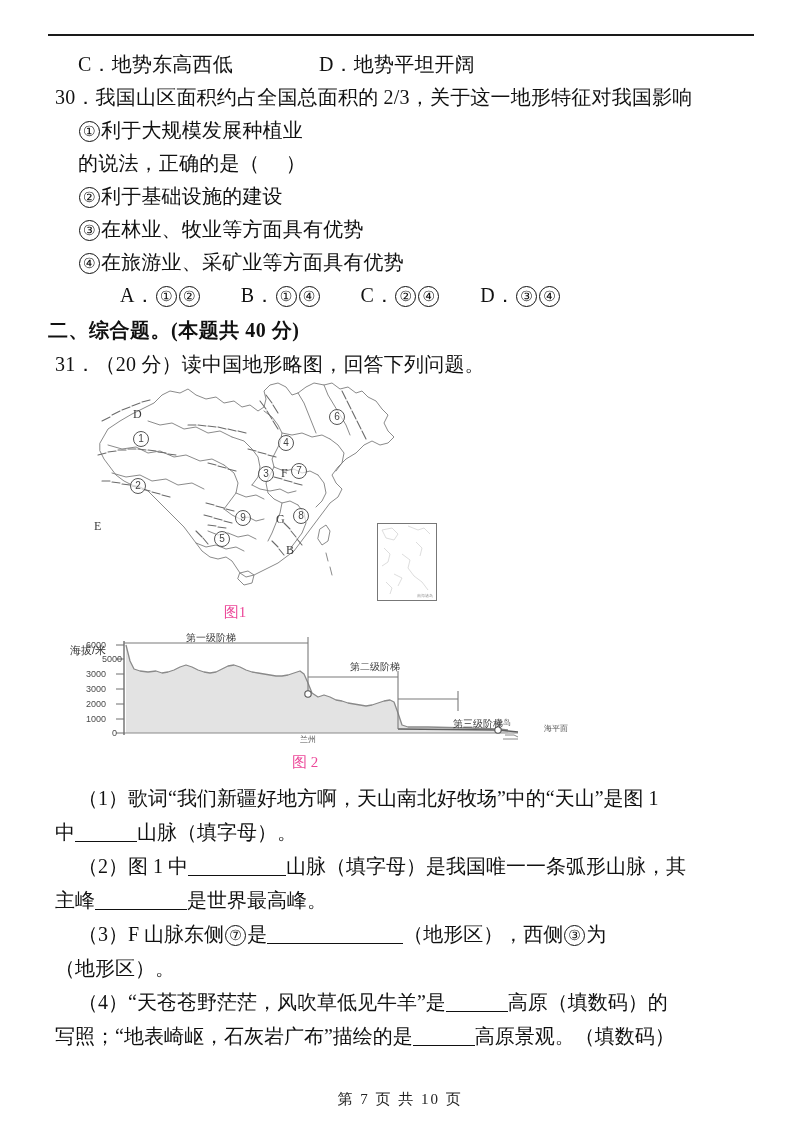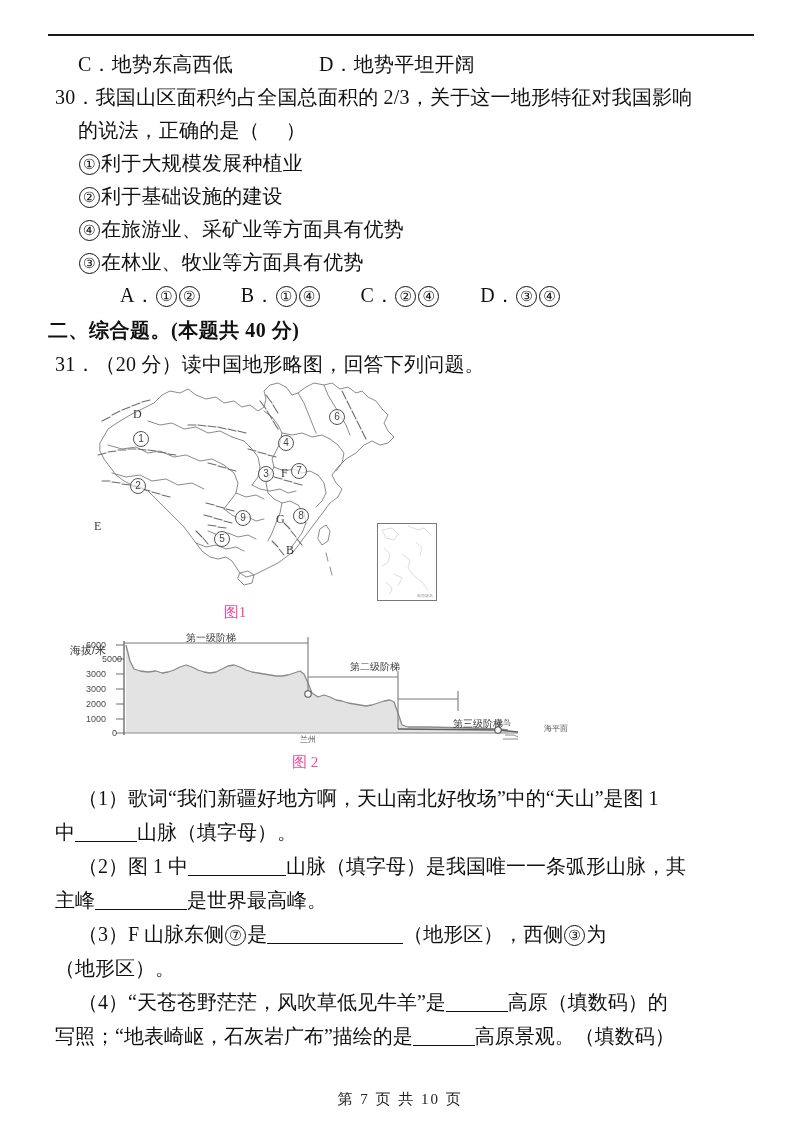--- a/index.html
+++ b/index.html
@@ -165,26 +165,26 @@
 
 <div class="page">
 
   <div class="top-rule"></div>
 
   <div class="content">
 
     <div class="line ind-1"><span>C．地势东高西低</span><span class="gap-lg"></span><span>D．地势平坦开阔</span></div>
 
     <div class="line ind-0">30．我国山区面积约占全国总面积的 2/3，关于这一地形特征对我国影响</div>
+    <div class="line ind-hang"><span class="circ">①</span><span>利于大规模发展种植业</span></div>
+
     <div class="line ind-hang">的说法，正确的是（     ）</div>
-
-    <div class="line ind-hang"><span class="circ">①</span><span>利于大规模发展种植业</span></div>
     <div class="line ind-hang"><span class="circ">②</span><span>利于基础设施的建设</span></div>
+    <div class="line ind-hang"><span class="circ">③</span><span>在林业、牧业等方面具有优势</span></div>
     <div class="line ind-hang"><span class="circ">④</span><span>在旅游业、采矿业等方面具有优势</span></div>
-    <div class="line ind-hang"><span class="circ">③</span><span>在林业、牧业等方面具有优势</span></div>
 
     <div class="line ind-2 opt-row"><span>A．</span><span class="circ">①</span><span class="circ">②</span><span class="gap-md"></span><span>B．</span><span class="circ">①</span><span class="circ">④</span><span class="gap-md"></span><span>C．</span><span class="circ">②</span><span class="circ">④</span><span class="gap-md"></span><span>D．</span><span class="circ">③</span><span class="circ">④</span></div>
 
     <div class="sec-head">二、综合题。(本题共 40 分)</div>
 
     <div class="line ind-0">31．（20 分）读中国地形略图，回答下列问题。</div>
 
     <div class="fig1-wrap">
       <div class="fig1-box">
         <svg class="fig1-svg" width="370" height="222" viewBox="0 0 370 222">

